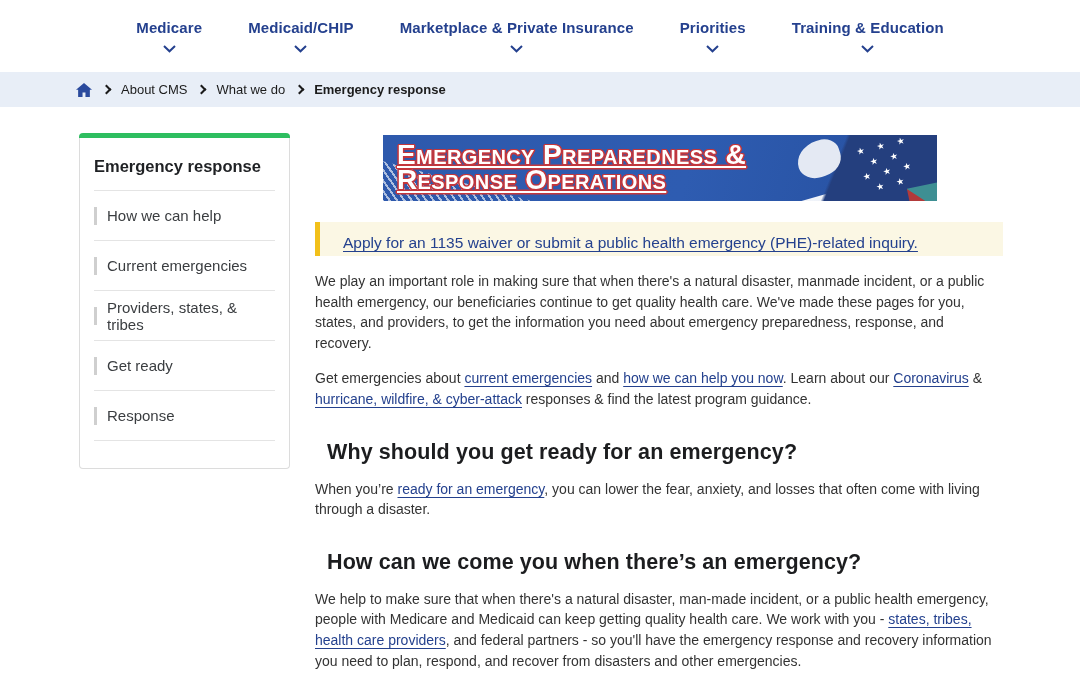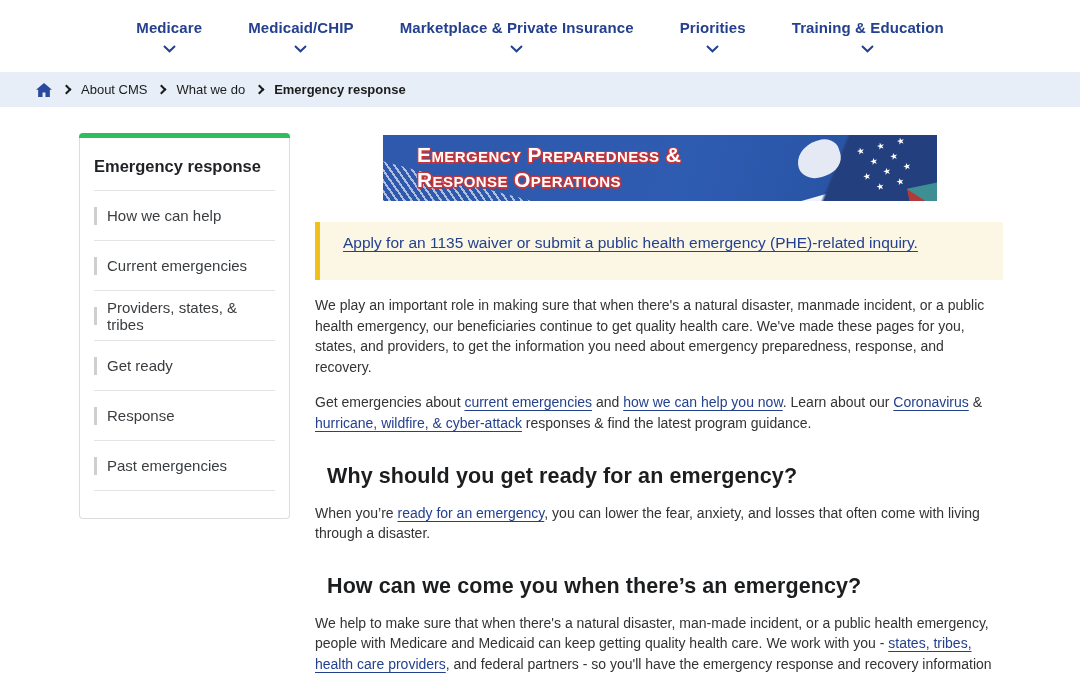--- a/index.html
+++ b/index.html
@@ -8,21 +8,21 @@
 
   
   .topnav{position:absolute;top:0;left:0;width:100%;height:72px;background:#fff;
     display:flex;align-items:center;justify-content:center;gap:46px;}
   .nav-item{display:flex;align-items:center;gap:7px;color:#24408e;font-weight:bold;
     font-size:15px;text-decoration:none;cursor:pointer;letter-spacing:.1px;flex-direction:column;}
   .nav-item svg{margin-top:2px;}
 
   
   .crumb-bar{position:absolute;top:72px;left:0;width:100%;height:35px;background:#e8eef7;
-    display:flex;align-items:center;padding-left:36px;box-sizing:border-box;font-size:13px;color:#1b1b1b;}
+    display:flex;align-items:center;padding-left:76px;box-sizing:border-box;font-size:13px;color:#1b1b1b;}
   .crumb-bar a{color:#1b1b1b;text-decoration:none;cursor:pointer;}
   .crumb-sep{width:5px;height:5px;border-top:2px solid #1b1b1b;border-right:2px solid #1b1b1b;
     transform:rotate(45deg);margin:0 11px;display:inline-block;}
   .crumb-current{font-weight:bold;}
   .home-link{display:flex;align-items:center;}
 
   
   .sidebar{position:absolute;left:79px;top:133px;width:211px;}
   .side-green{height:5px;background:#2ebe60;border-radius:4px 4px 0 0;}
   .side-card{border:1px solid #dcdcdc;border-top:none;border-radius:0 0 4px 4px;background:#fff;
@@ -48,28 +48,28 @@
     background:repeating-linear-gradient(55deg,#aebfdf 0 2px,transparent 2px 6px);
     clip-path:polygon(0 100%,0 22%,100% 100%);}
   .flag-panel{position:absolute;right:0;top:0;width:150px;height:100%;
     background:linear-gradient(112deg,transparent 34%,#243f7e 36%);}
   .flag-stars{position:absolute;right:6px;top:4px;width:86px;color:#fff;font-size:9px;
     line-height:13px;letter-spacing:5px;transform:rotate(-14deg);text-align:center;}
   .eagle{position:absolute;right:96px;top:6px;width:44px;height:36px;background:#eef1f7;
     border-radius:65% 45% 55% 50%;transform:rotate(-18deg);opacity:.95;}
   .flag-corner{position:absolute;right:-6px;bottom:-8px;width:34px;height:24px;
     background:linear-gradient(45deg,#b23a3a 40%,#3e8f93 42%);transform:rotate(-12deg);}
-  .banner-text{position:absolute;left:34px;top:7px;z-index:5;color:#fff;font-weight:bold;
-    font-variant:small-caps;font-size:21px;line-height:25px;letter-spacing:.4px;
+  .banner-text{position:absolute;left:14px;top:7px;z-index:5;color:#fff;font-weight:bold;
+    font-variant:small-caps;font-size:28px;line-height:25px;letter-spacing:.4px;
     text-shadow:-1.5px 0 0 #c3363c,1.5px 0 0 #c3363c,0 -1.5px 0 #c3363c,0 1.5px 0 #c3363c,
-      -1px -1px 0 #c3363c,1px -1px 0 #c3363c,-1px 1px 0 #c3363c,1px 1px 0 #c3363c;}
+      -1px -1px 0 #c3363c,1px -1px 0 #c3363c,-1px 1px 0 #c3363c,1px 1px 0 #c3363c;text-decoration:underline;}
 
   
   .callout{margin-top:21px;background:#fbf7e4;border-left:5px solid #f2c01a;
-    padding:12px 14px 28px 23px;}
+    padding:12px 14px 4px 23px;}
   .callout a{font-size:15.5px;}
 
   
   .main p{margin:15px 0 0;font-size:14px;line-height:20.6px;color:#333;}
   .main h2{margin:30px 12px 0;font-size:21.5px;line-height:24px;color:#1c1d1f;letter-spacing:.1px;}
   a.inline-link{color:#24418e;text-decoration:underline;text-underline-offset:3px;cursor:pointer;}
 </style>
 </head>
 <body>
 
@@ -140,24 +140,20 @@
           <span class="side-label">Providers, states, &amp; tribes</span>
         </li>
         <li>
           <span class="side-marker"></span>
           <span class="side-label">Get ready</span>
         </li>
         <li>
           <span class="side-marker"></span>
           <span class="side-label">Response</span>
         </li>
-        <li>
-          <span class="side-marker"></span>
-          <span class="side-label">Past emergencies</span>
-        </li>
       </ul>
     </div>
   </aside>
 
   <main class="main">
 
     <div class="banner">
       <div class="pinstripes"></div>
       <div class="band-light"></div>
       <div class="band-white"></div>

